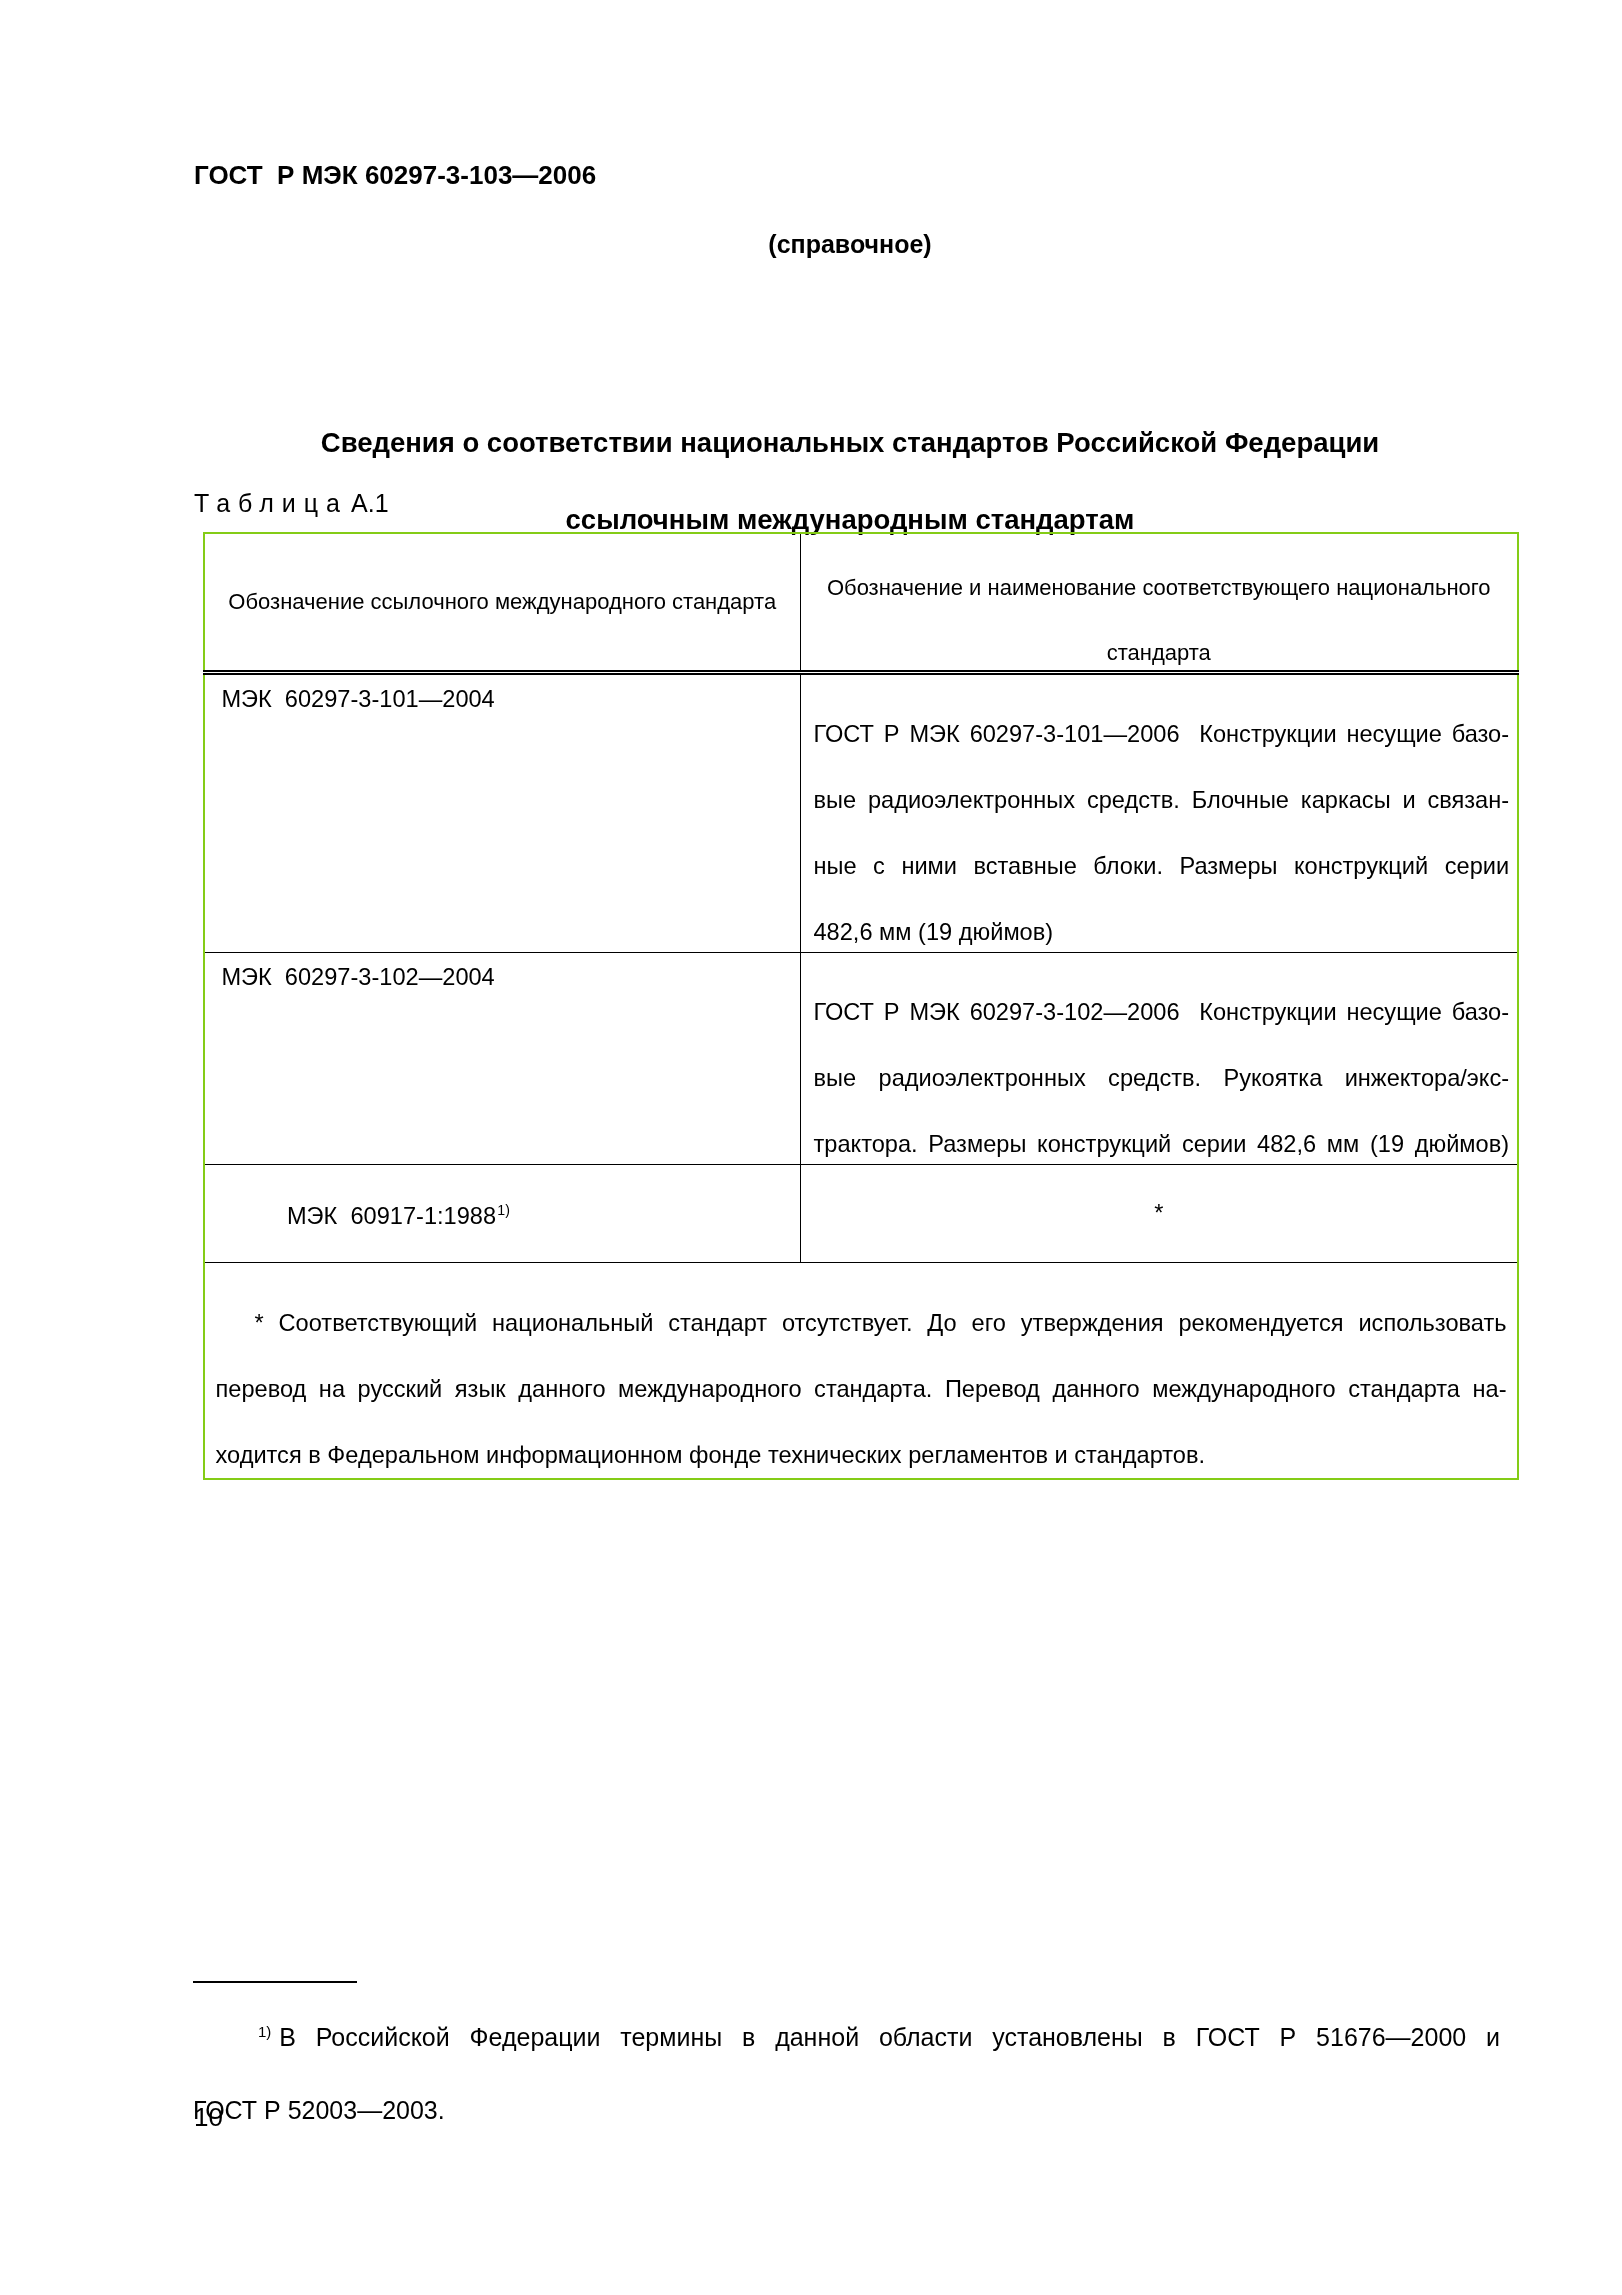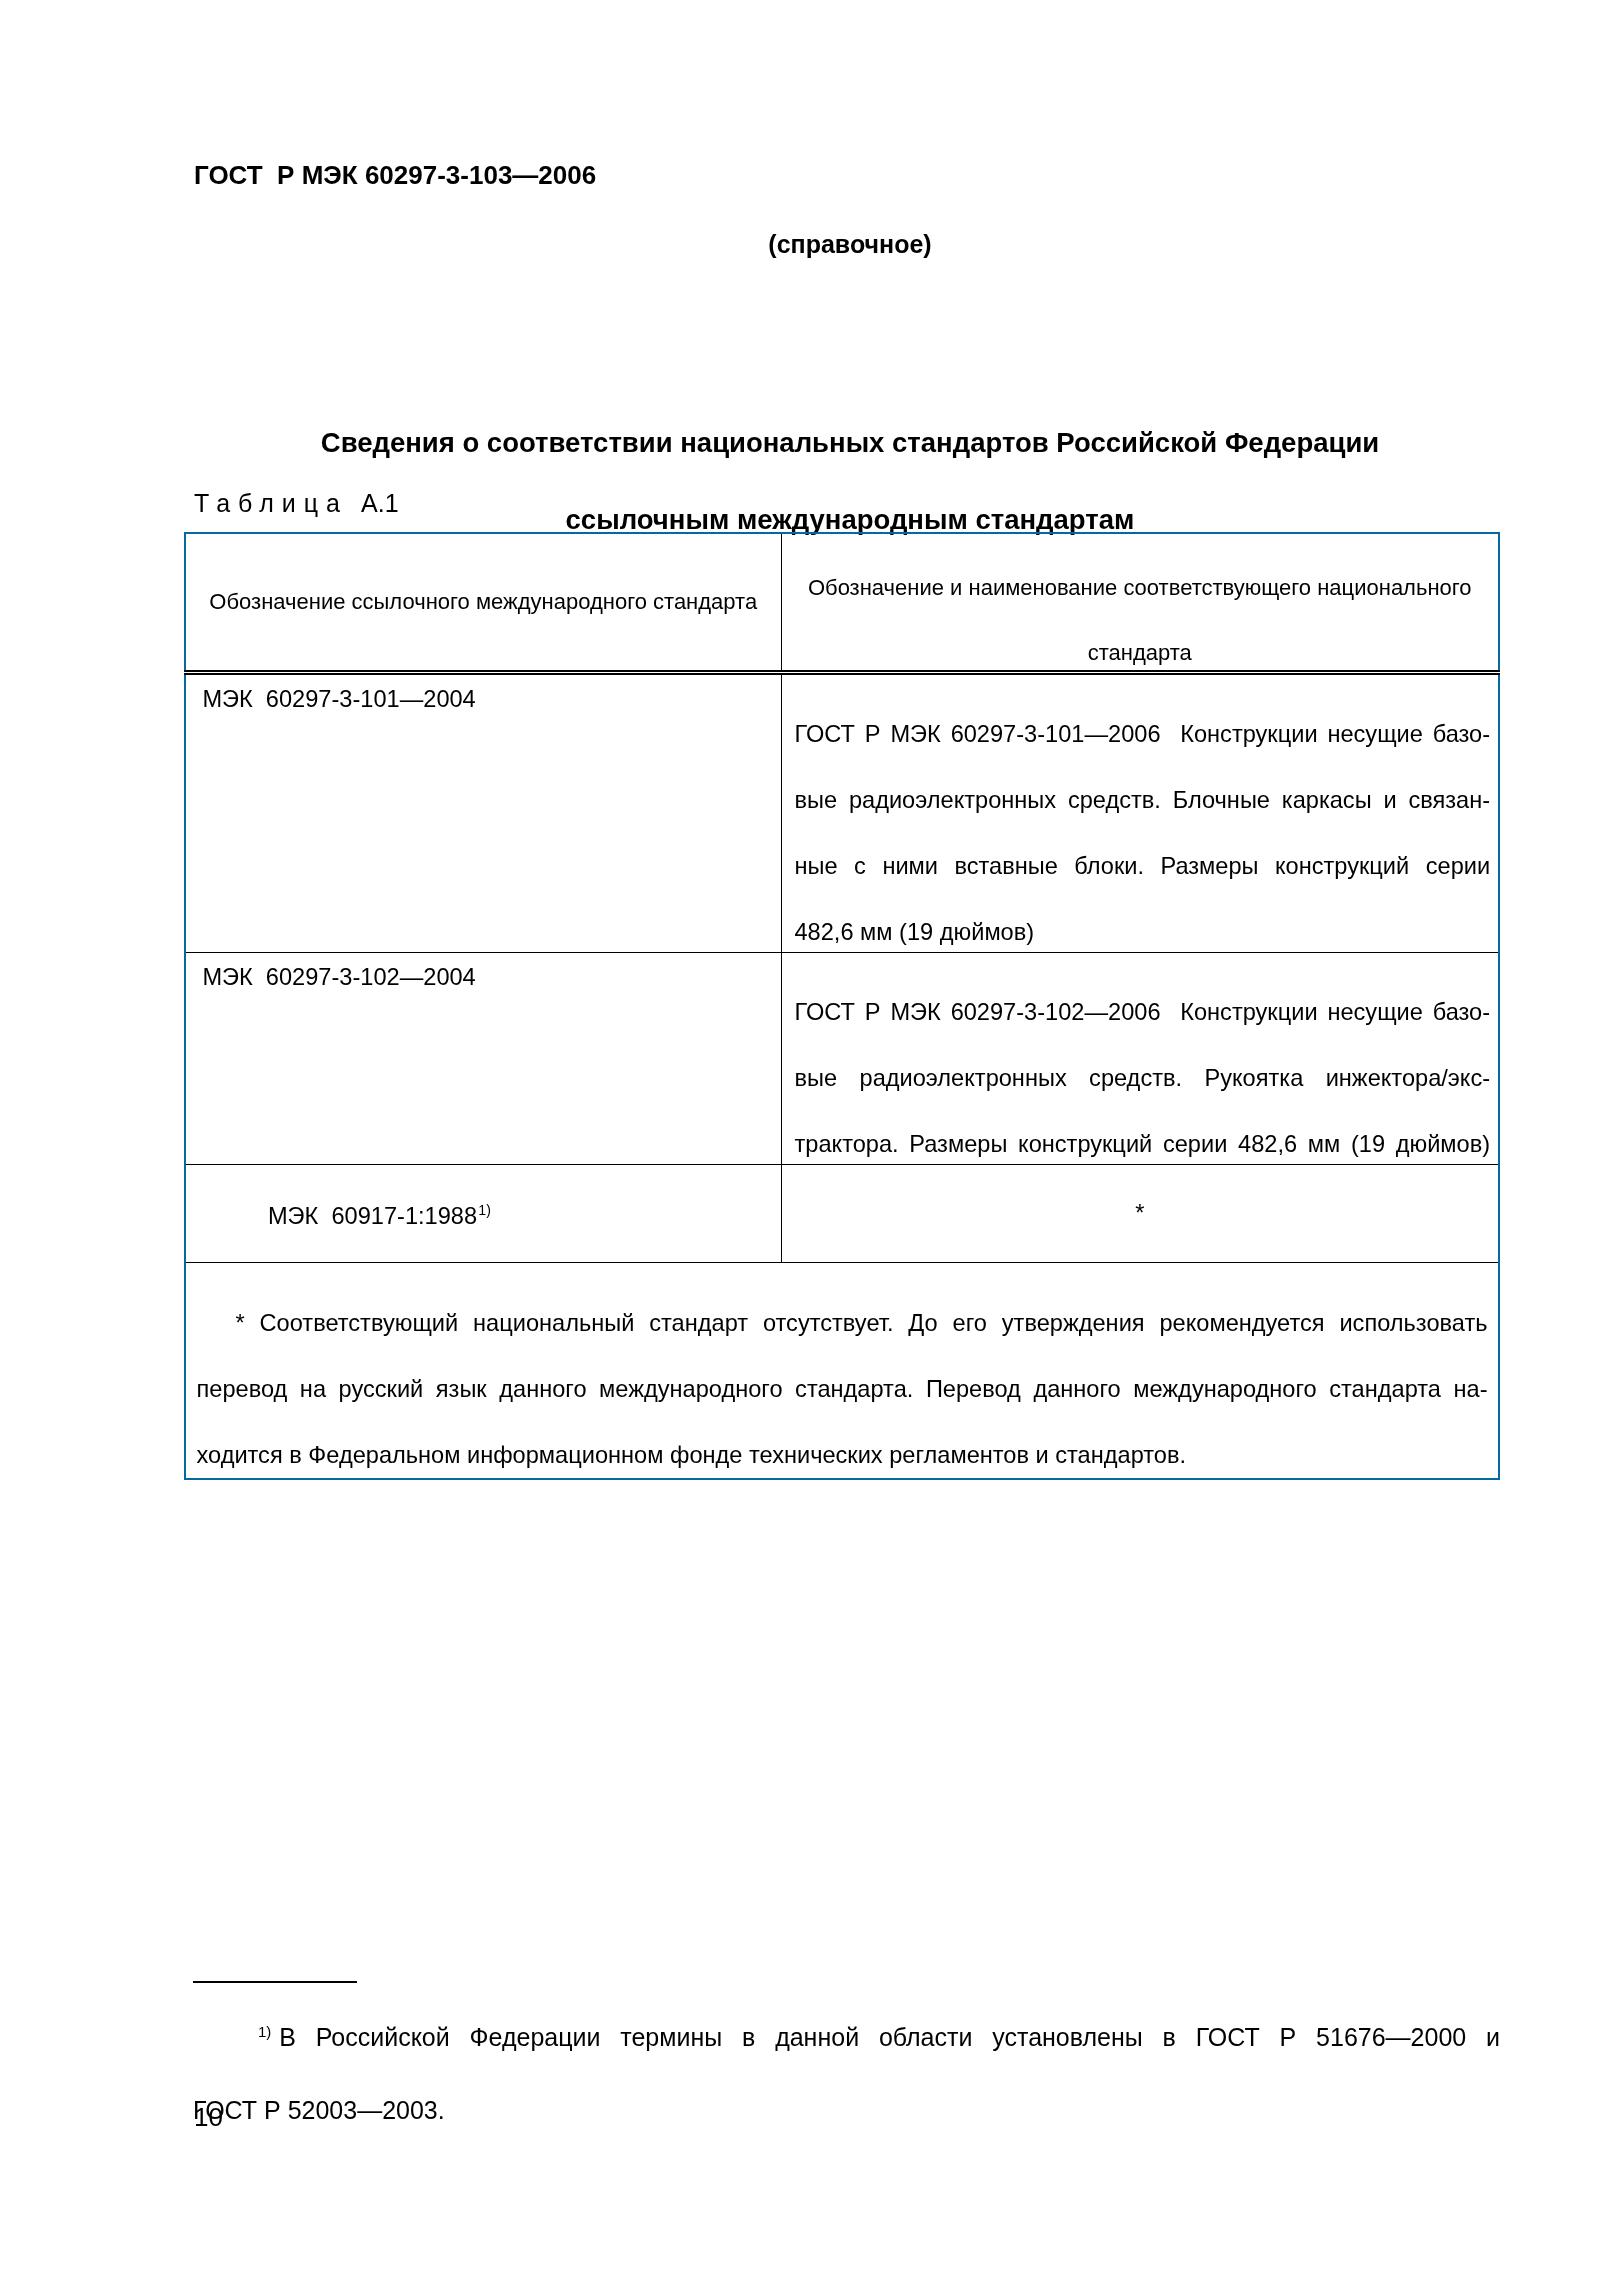--- a/index.html
+++ b/index.html
@@ -22,27 +22,27 @@
     text-align: center;
   }
   .annex { top: 230px; font-size: 25px; font-weight: bold; line-height: 29.4px; }
   .title { top: 386px; font-size: 27.5px; font-weight: bold; line-height: 41px; }
   .title .jline, .title .jline:last-child { text-align: center; text-align-last: center; }
 
   .table-label {
     position: absolute; left: 194px; top: 489px;
     font-size: 25px;
   }
-  .table-label .spaced { letter-spacing: 0.32em; margin-right: 13px; }
+  .table-label .spaced { letter-spacing: 0.32em; margin-right: 3px; }
 
   table.std-table {
-    position: absolute; left: 184px; top: 532px;
+    position: absolute; left: 203px; top: 532px;
     width: 1314px;
     border-collapse: collapse; table-layout: fixed;
-    border: 2px solid #0369a1;
+    border: 2px solid #84cc16;
   }
   col.c1 { width: 596px; }
   col.c2 { width: 718px; }
 
   .std-table th, .std-table td {
     border: 1.3px solid #000;
     overflow: hidden;
   }
   .std-table thead th {
     border-bottom: 5.9px double #000;

